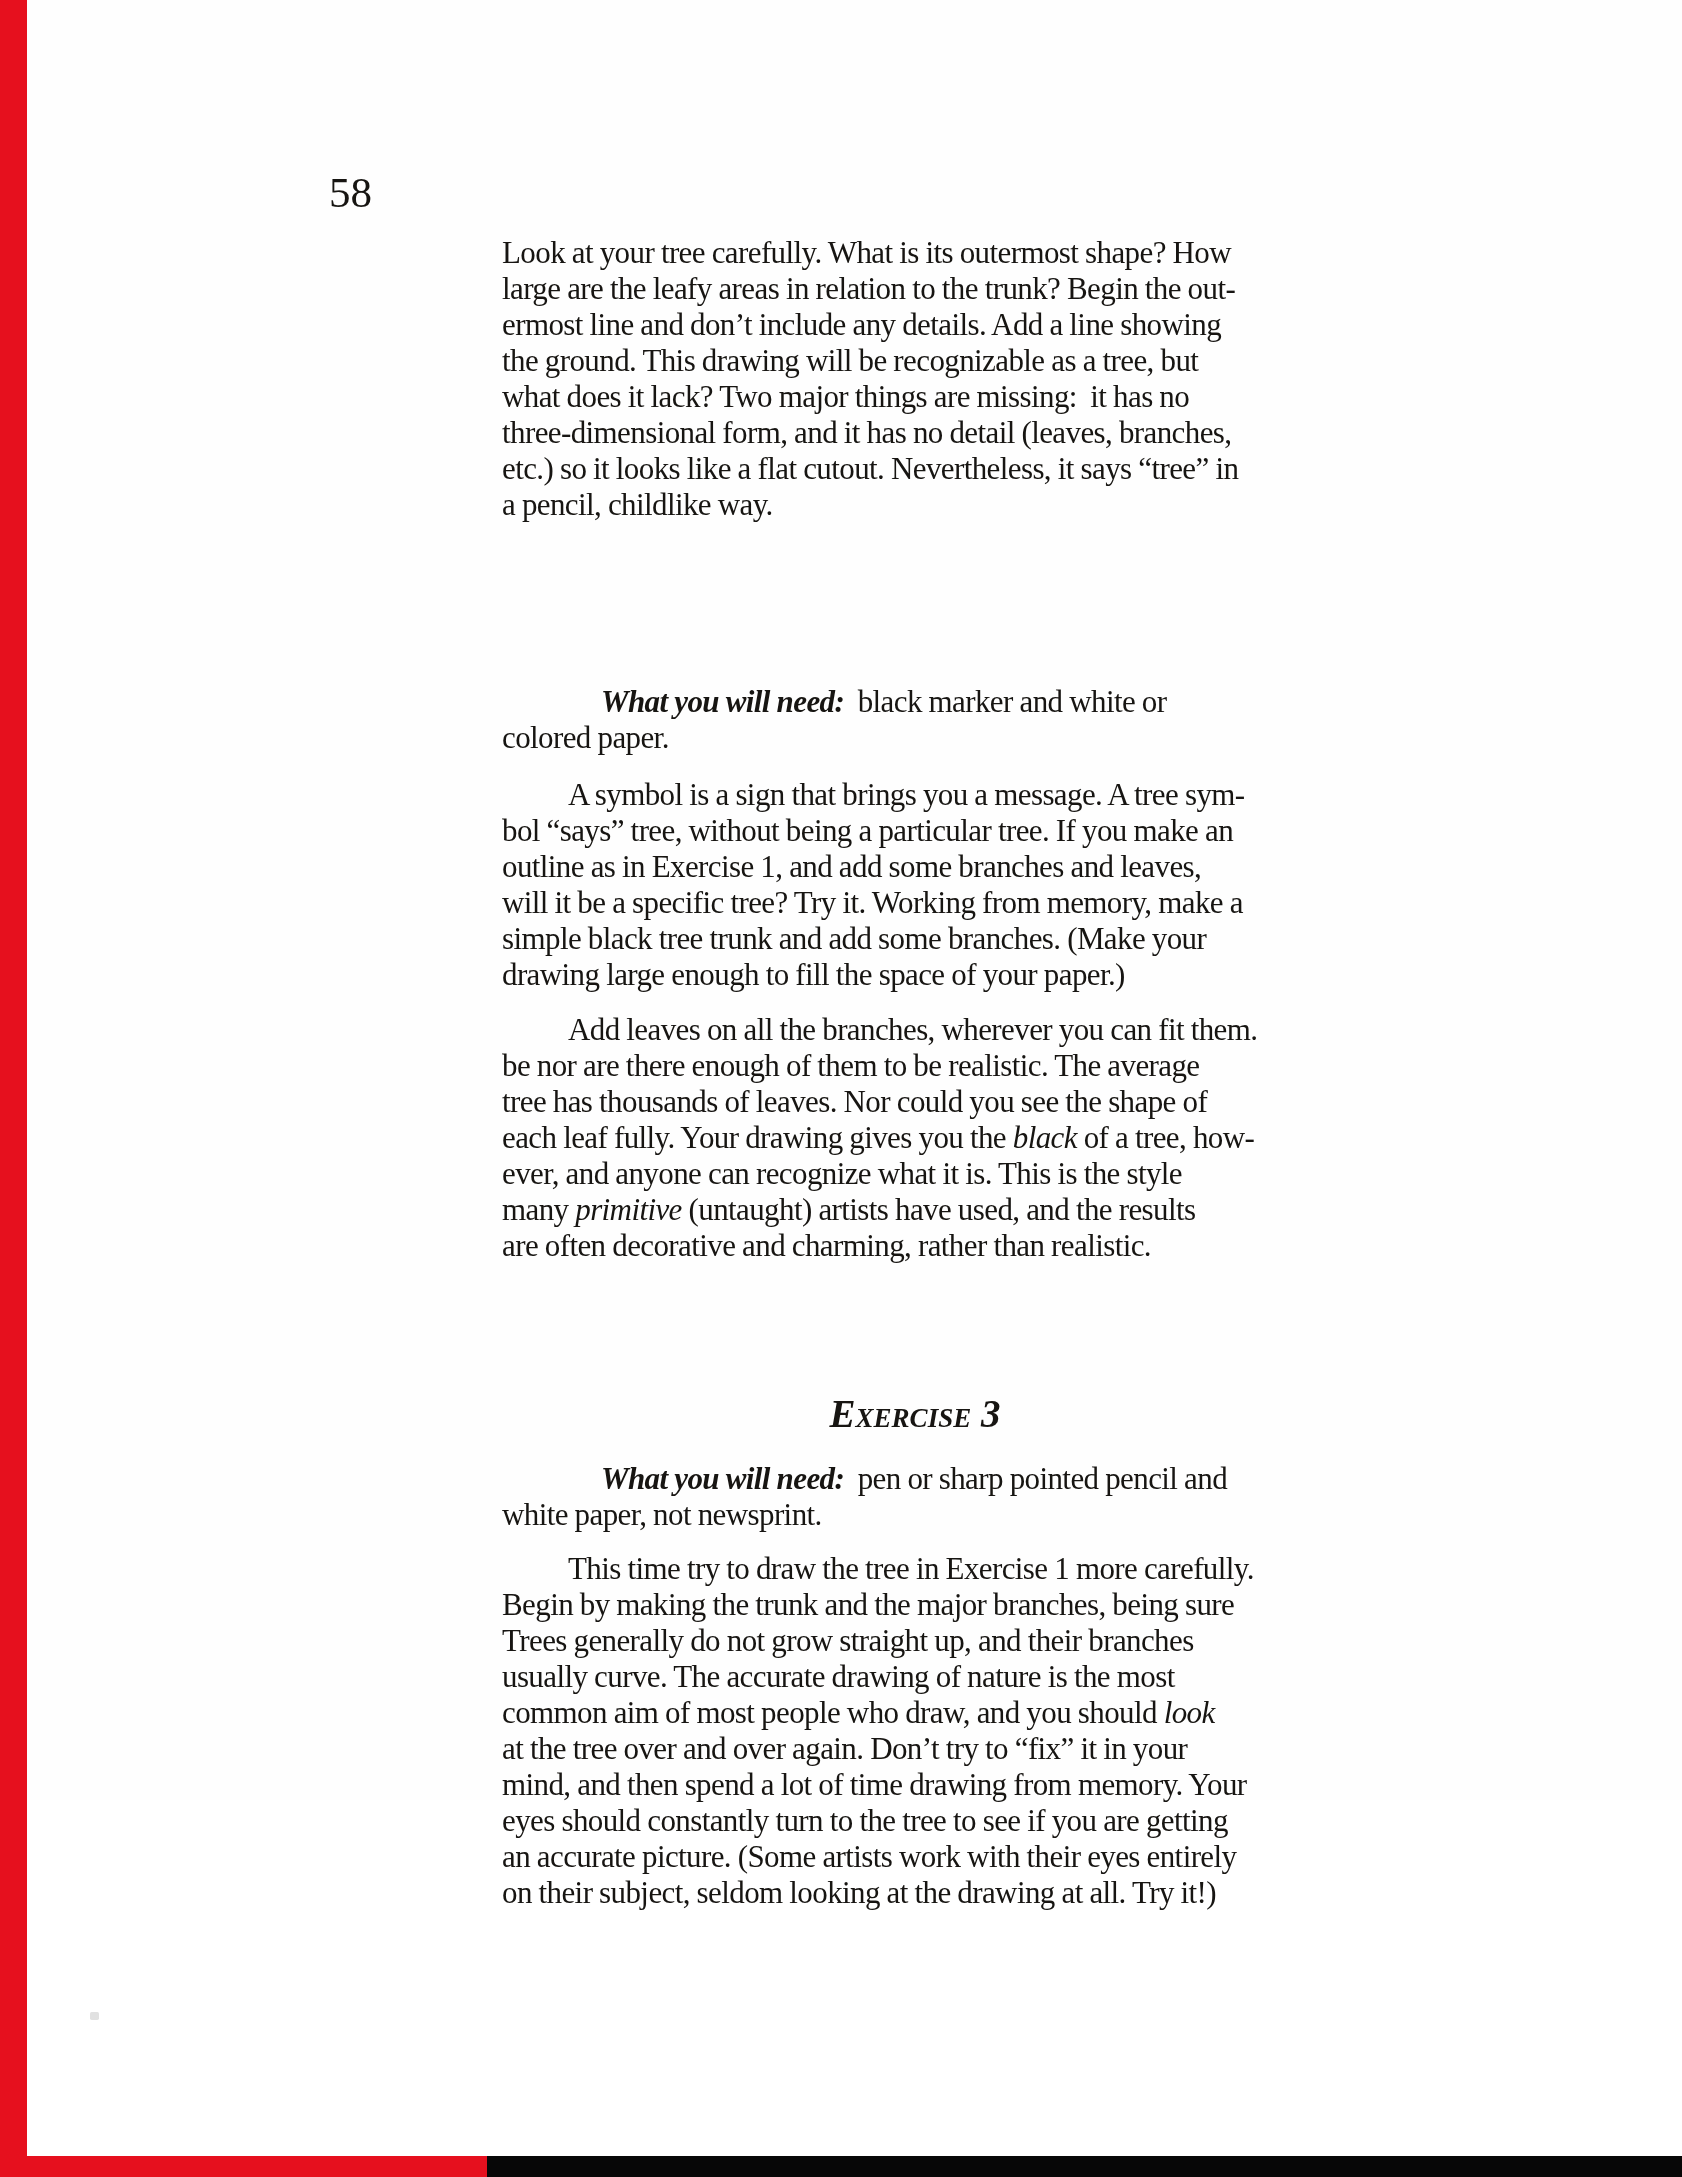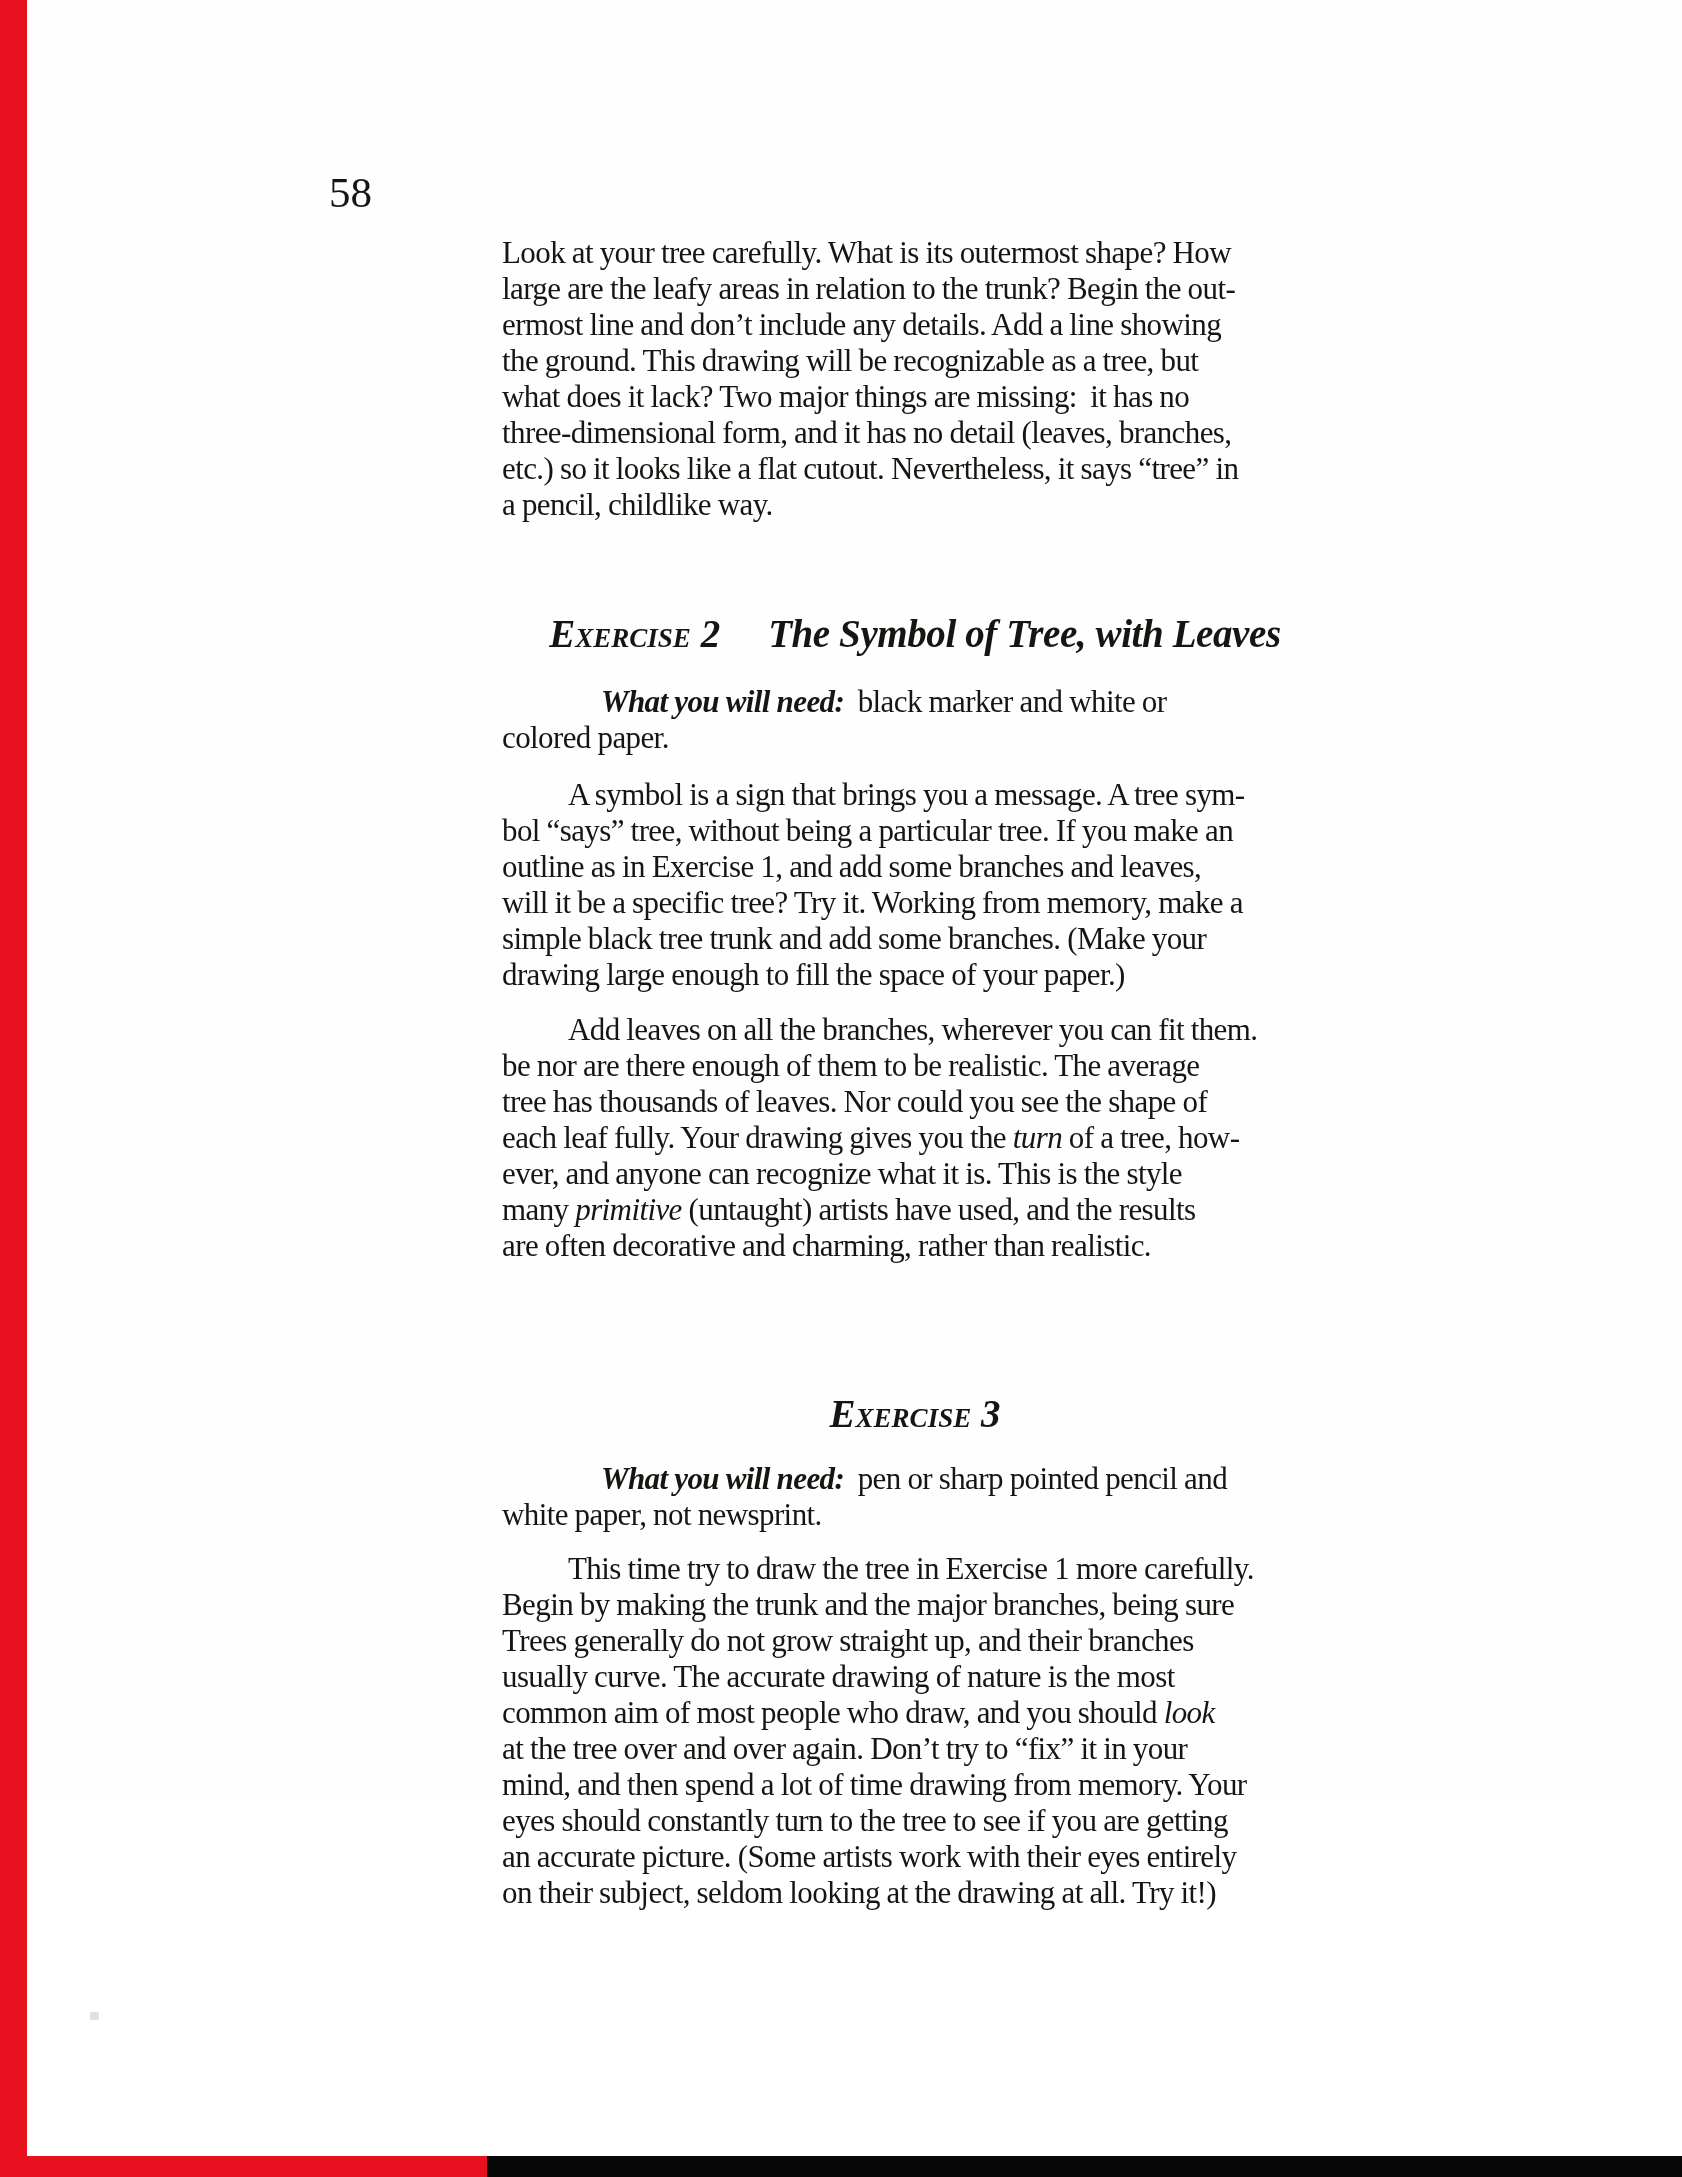--- a/index.html
+++ b/index.html
@@ -80,44 +80,40 @@
       <div class="line">Look at your tree carefully. What is its outermost shape? How</div>
       <div class="line">large are the leafy areas in relation to the trunk? Begin the out-</div>
       <div class="line">ermost line and don’t include any details. Add a line showing</div>
       <div class="line">the ground. This drawing will be recognizable as a tree, but</div>
       <div class="line">what does it lack? Two major things are missing:&nbsp; it has no</div>
       <div class="line">three-dimensional form, and it has no detail (leaves, branches,</div>
       <div class="line">etc.) so it looks like a flat cutout. Nevertheless, it says “tree” in</div>
       <div class="line">a pencil, childlike way.</div>
     </div>
 
-  <h2 class="block heading" style="top:610px">
-    <span class="kicker">Exercise 2</span>
-    <span class="h-title">The Symbol of Tree, with Leaves</span>
-  </h2>
 
   <div class="block para need" style="top:684px">
       <div class="line"><span class="bi">What you will need:</span><span>&nbsp; black marker and white or</span></div>
       <div class="line"><span>colored paper.</span></div>
     </div>
 
   <div class="block para indent" style="top:777px">
       <div class="line">A symbol is a sign that brings you a message. A tree sym-</div>
       <div class="line">bol “says” tree, without being a particular tree. If you make an</div>
       <div class="line">outline as in Exercise 1, and add some branches and leaves,</div>
       <div class="line">will it be a specific tree? Try it. Working from memory, make a</div>
       <div class="line">simple black tree trunk and add some branches. (Make your</div>
       <div class="line">drawing large enough to fill the space of your paper.)</div>
     </div>
 
   <div class="block para indent" style="top:1012px">
       <div class="line">Add leaves on all the branches, wherever you can fit them.</div>
       <div class="line">be nor are there enough of them to be realistic. The average</div>
       <div class="line">tree has thousands of leaves. Nor could you see the shape of</div>
-      <div class="line"><span>each leaf fully. Your drawing gives you the </span><span class="i">turn</span><span> of a tree, how-</span></div>
+      <div class="line"><span>each leaf fully. Your drawing gives you the </span><span class="i">black</span><span> of a tree, how-</span></div>
       <div class="line">ever, and anyone can recognize what it is. This is the style</div>
       <div class="line"><span>many </span><span class="i">primitive</span><span> (untaught) artists have used, and the results</span></div>
       <div class="line">are often decorative and charming, rather than realistic.</div>
     </div>
 
   <h2 class="block heading" style="top:1390px">
     <span class="kicker">Exercise 3</span>
   </h2>
 
   <div class="block para need" style="top:1461px">

